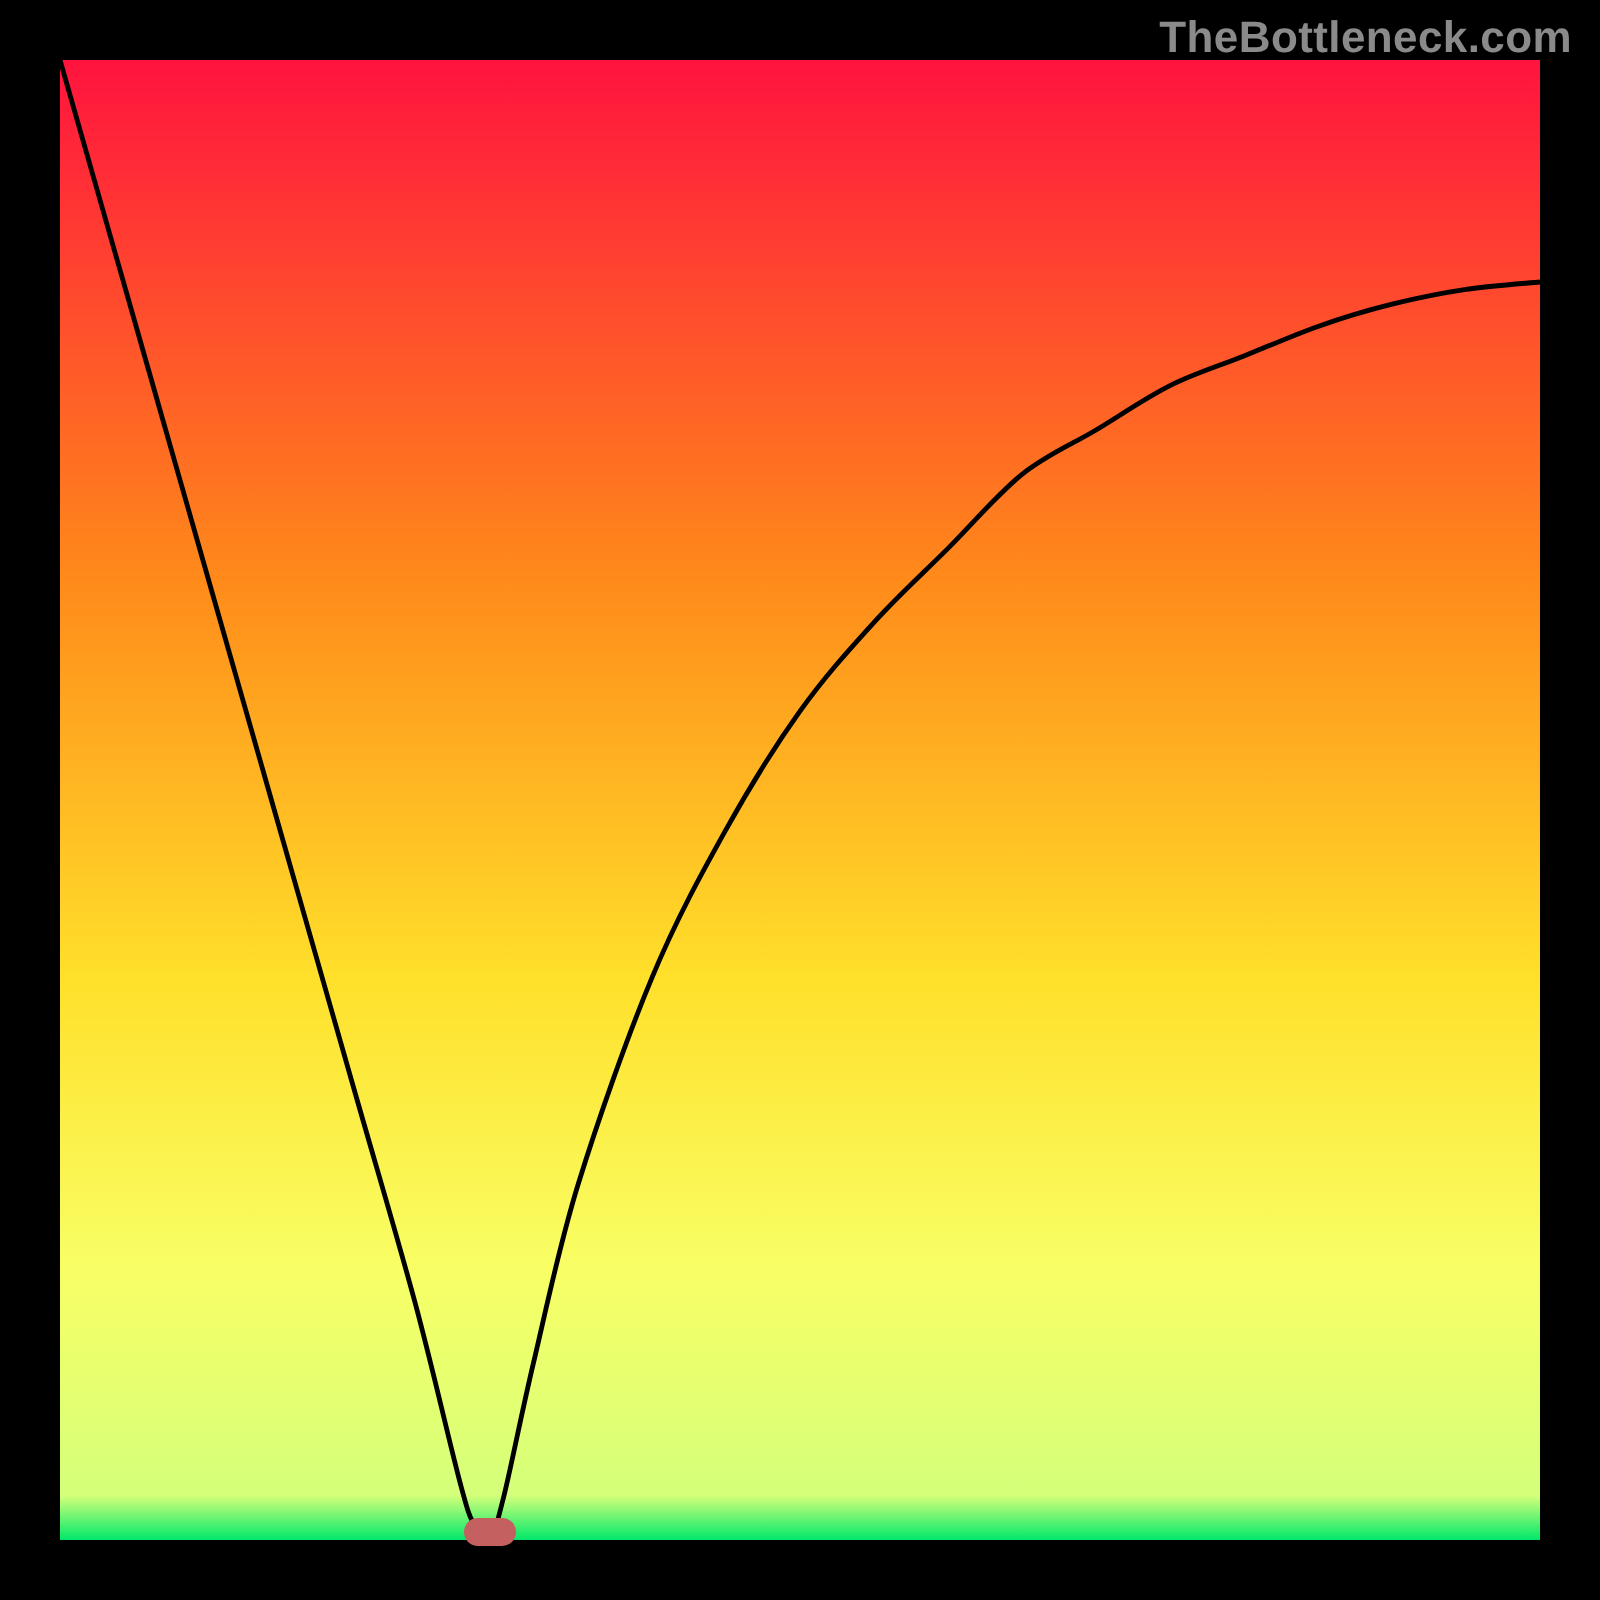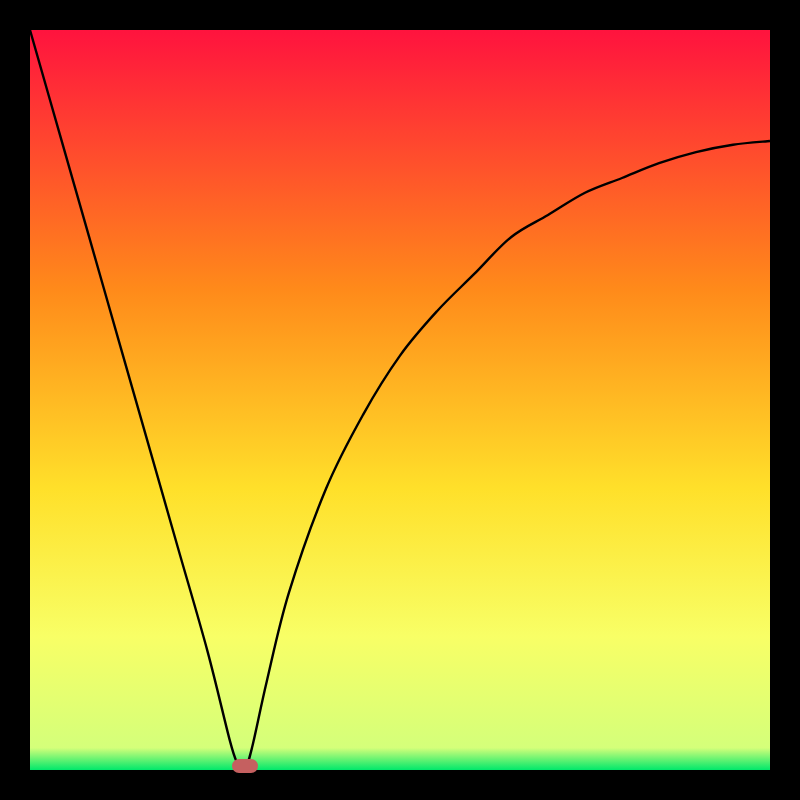--- a/index.html
+++ b/index.html
@@ -57,14 +57,15 @@
 <div class="frame">
 
   <div class="plot-area" id="plot-area" style="background: linear-gradient(rgb(255, 19, 62) 0%, rgb(255, 138, 26) 35%, rgb(255, 224, 42) 62%, rgb(248, 255, 102) 82%, rgb(212, 255, 122) 97%, rgb(0, 232, 107) 100%);"></div>
 
   <svg class="curve-layer" id="curve-svg" viewBox="0 0 740 740" preserveAspectRatio="none">
     <path id="curve-path" d="M 0.00 0.00 C 4.93 17.27, 19.73 69.07, 29.60 103.60 C 39.47 138.13, 49.33 172.67, 59.20 207.20 C 69.07 241.73, 78.93 276.27, 88.80 310.80 C 98.67 345.33, 108.53 379.87, 118.40 414.40 C 128.27 448.93, 138.13 483.47, 148.00 518.00 C 157.87 552.53, 168.97 589.53, 177.60 621.60 C 186.23 653.67, 194.87 691.90, 199.80 710.40 C 204.73 728.90, 204.73 727.67, 207.20 732.60 C 209.67 737.53, 212.13 742.47, 214.60 740.00 C 217.07 737.53, 218.30 732.60, 222.00 717.80 C 225.70 703.00, 230.63 677.10, 236.80 651.20 C 242.97 625.30, 249.13 594.47, 259.00 562.40 C 268.87 530.33, 283.67 488.40, 296.00 458.80 C 308.33 429.20, 320.67 407.00, 333.00 384.80 C 345.33 362.60, 357.67 342.87, 370.00 325.60 C 382.33 308.33, 394.67 294.77, 407.00 281.20 C 419.33 267.63, 431.67 256.53, 444.00 244.20 C 456.33 231.87, 468.67 217.07, 481.00 207.20 C 493.33 197.33, 505.67 192.40, 518.00 185.00 C 530.33 177.60, 542.67 168.97, 555.00 162.80 C 567.33 156.63, 579.67 152.93, 592.00 148.00 C 604.33 143.07, 616.67 137.52, 629.00 133.20 C 641.33 128.88, 653.67 125.18, 666.00 122.10 C 678.33 119.02, 690.67 116.55, 703.00 114.70 C 715.33 112.85, 733.83 111.62, 740.00 111.00" fill="none" stroke-width="2.4" stroke="#000000"></path>
   </svg>
 
   <div class="marker" id="min-marker" style="left: 244.6px; top: 766px; background: rgb(197, 96, 96);"></div>
 
+  <div class="watermark">TheBottleneck.com</div>
 
 </div>
 
 </body></html>

